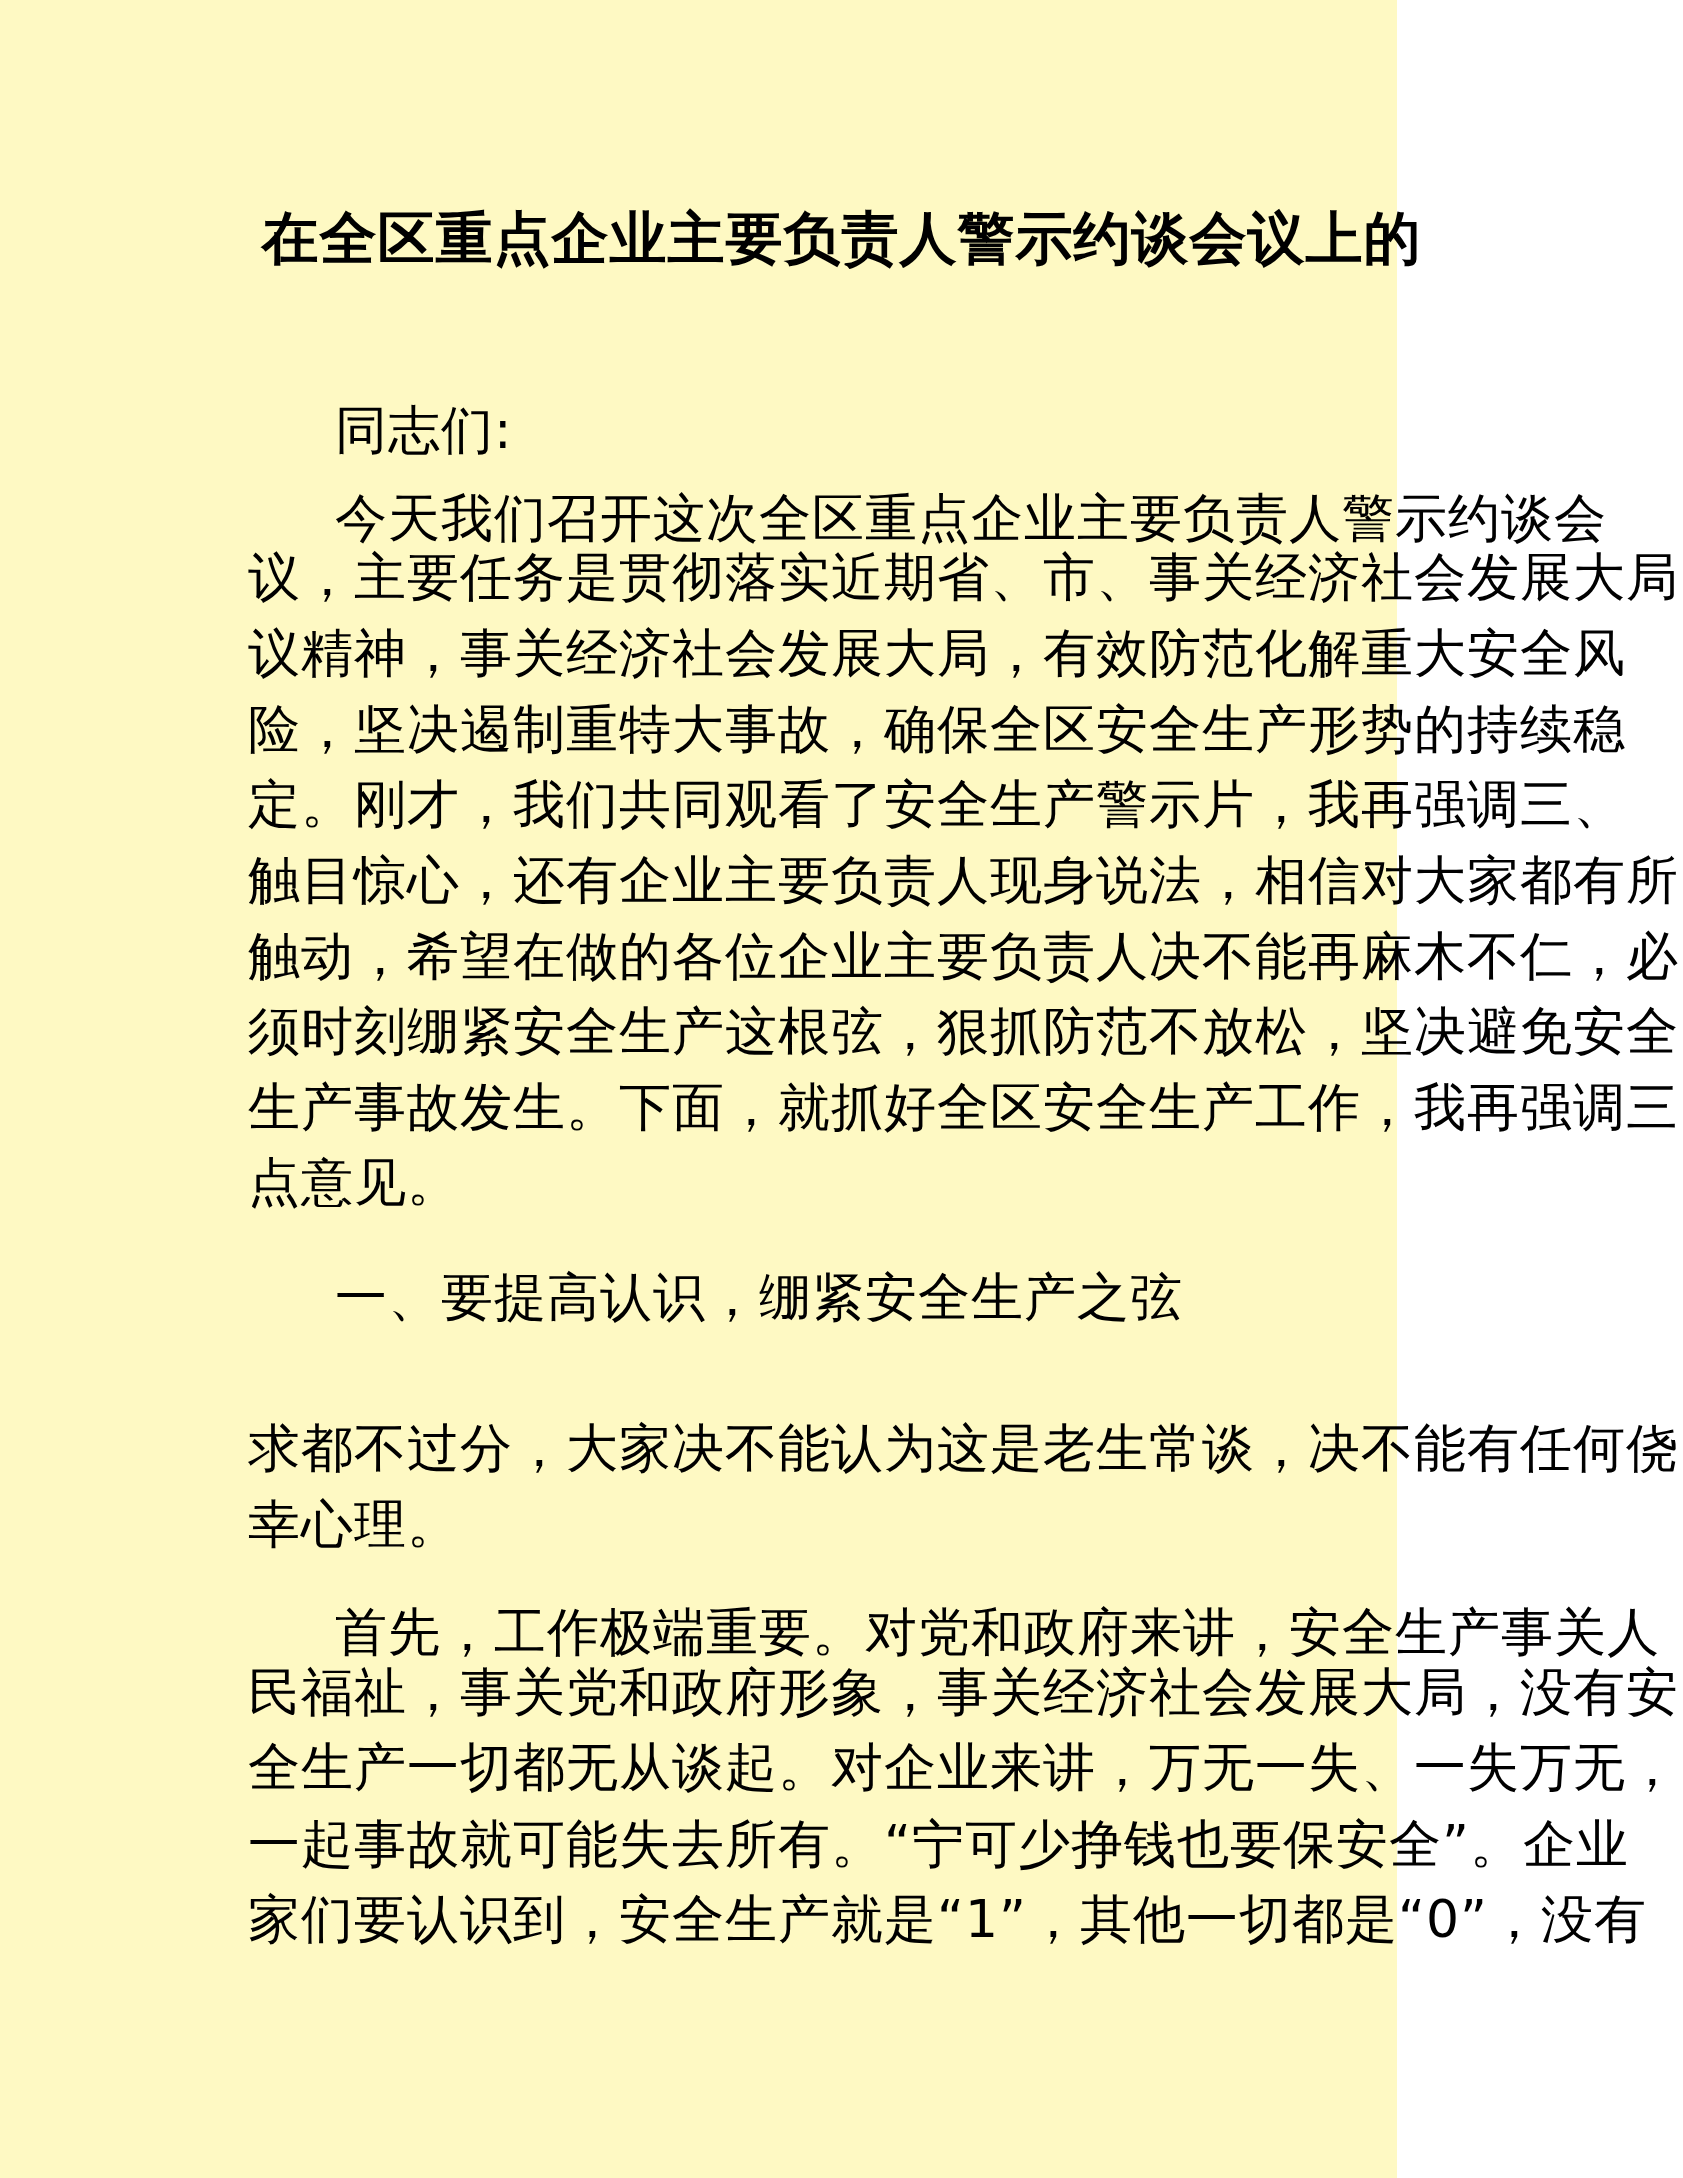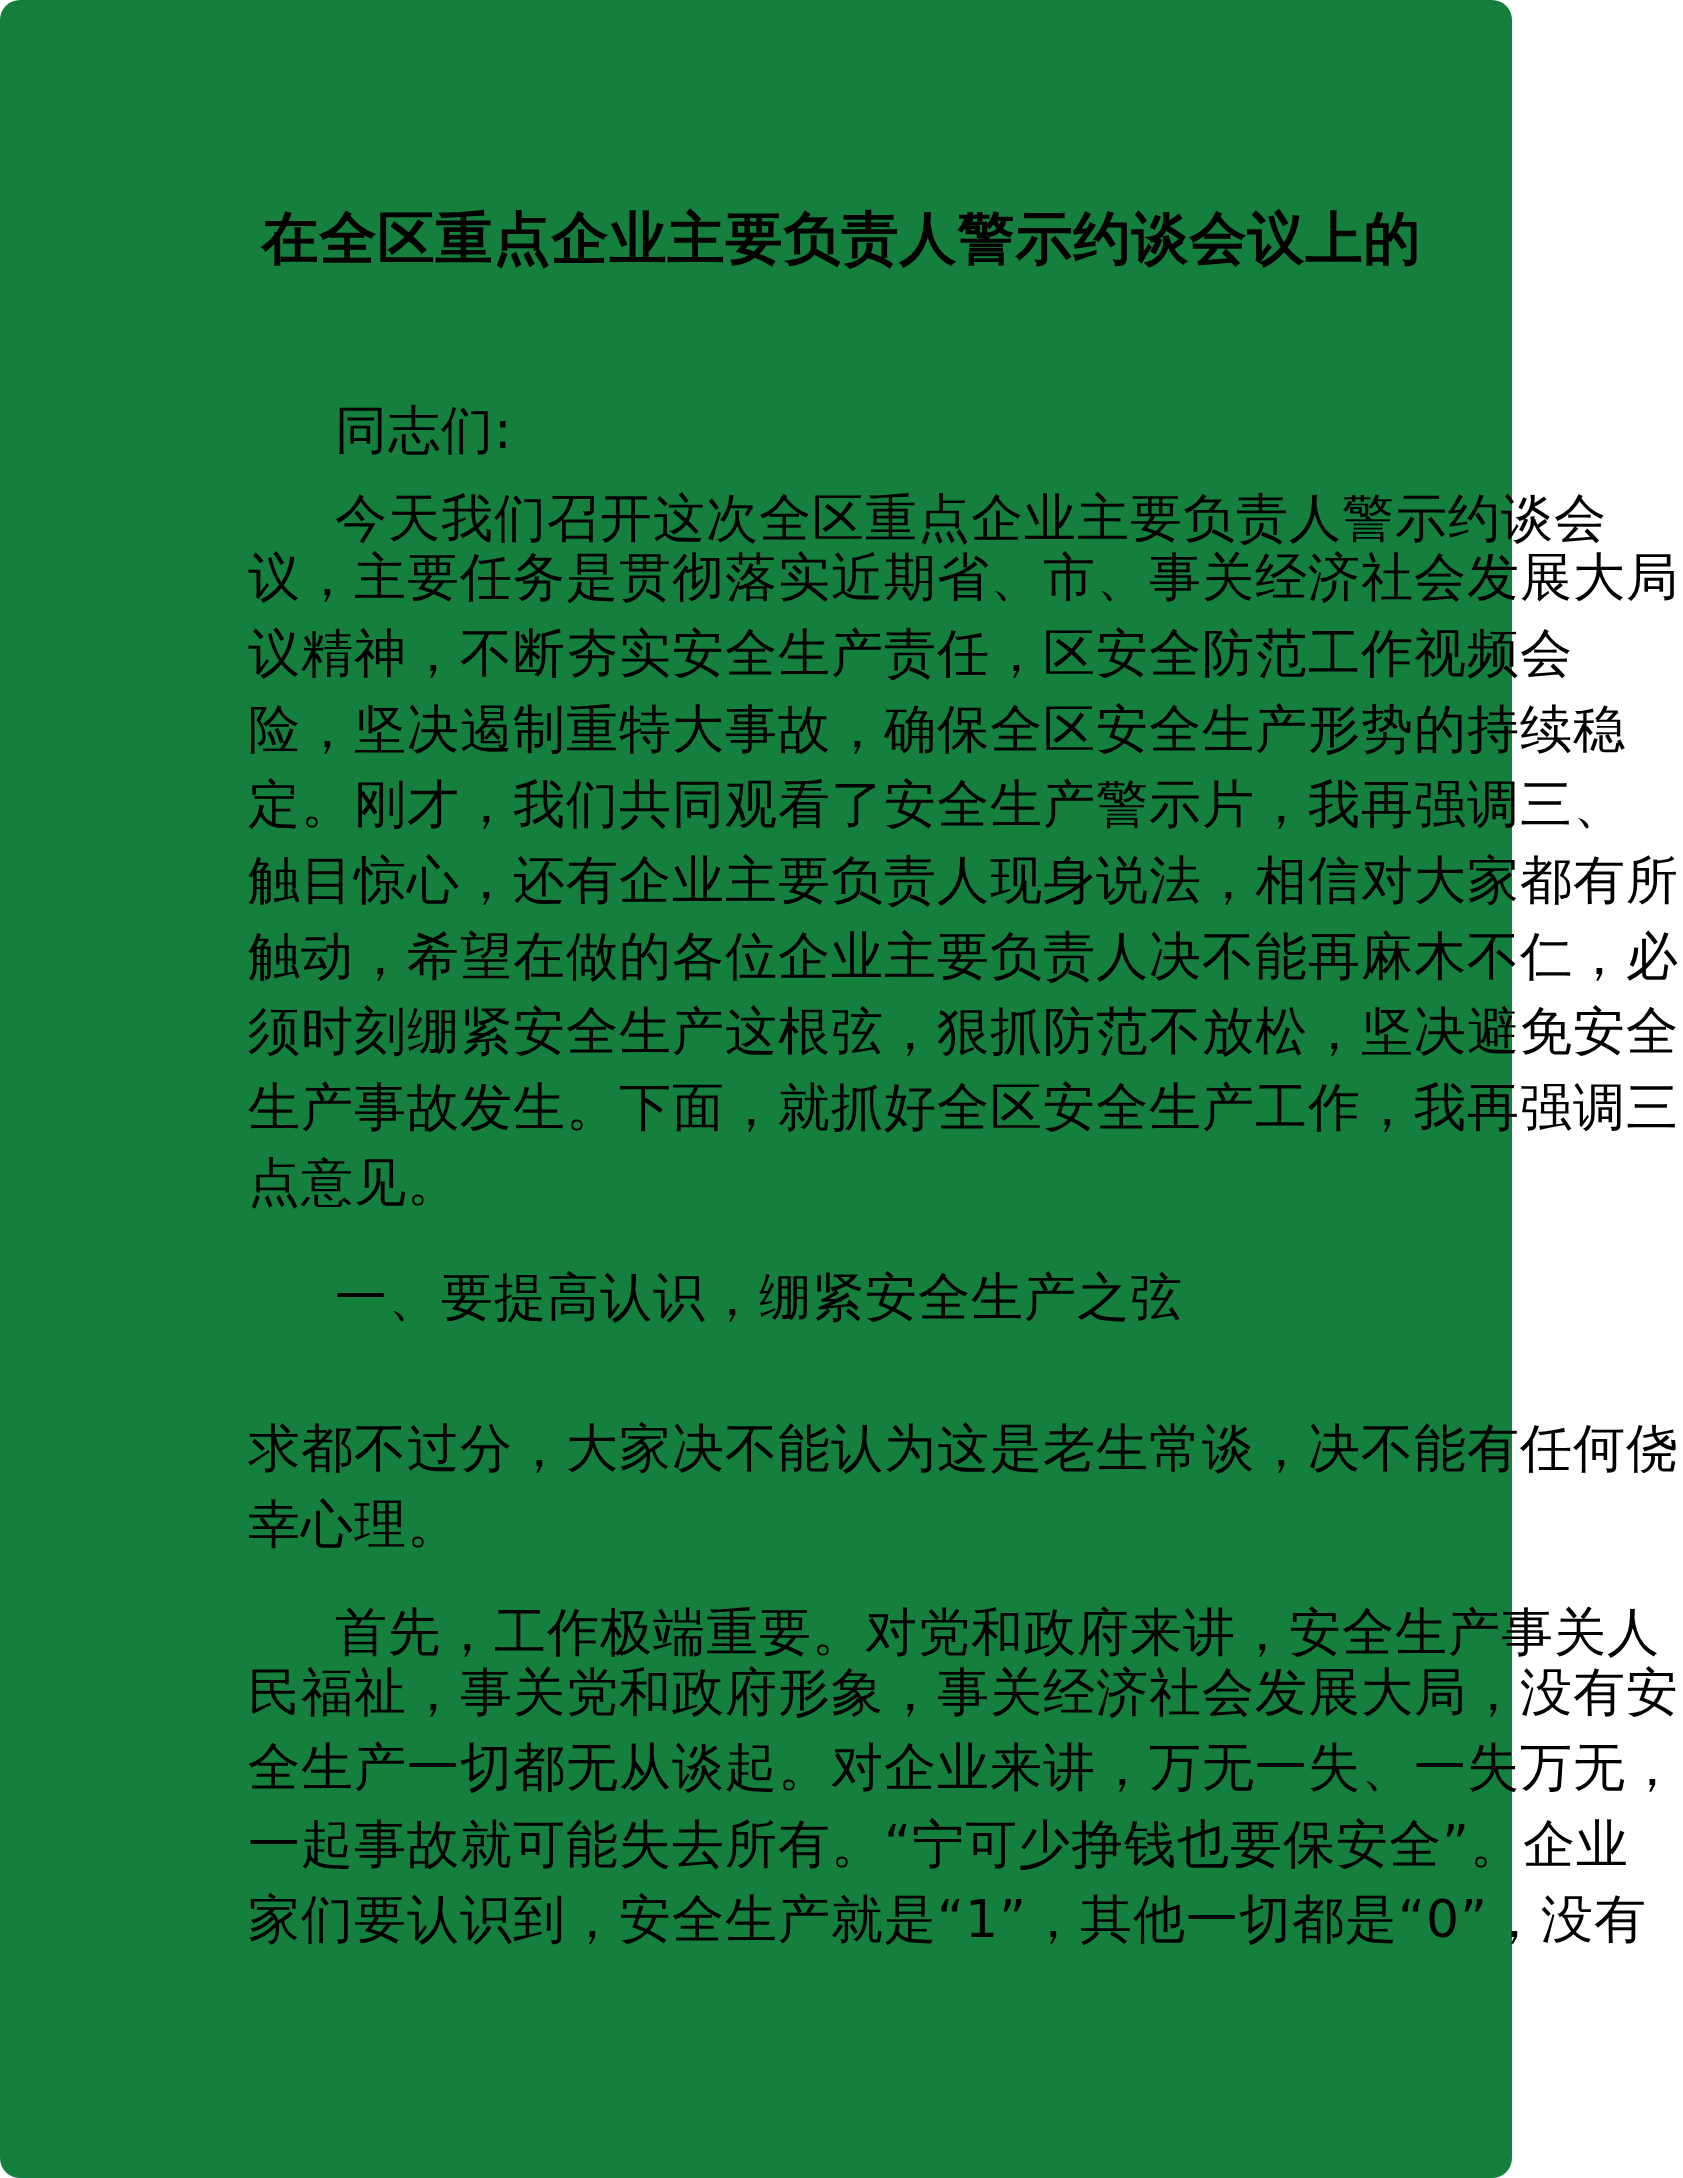--- a/index.html
+++ b/index.html
@@ -1,35 +1,35 @@
 <!DOCTYPE html>
 <html><head>
 <meta charset="utf-8">
 <style>
   html, body { margin: 0; padding: 0; background: #ffffff; }
   body { width: 1683px; height: 2178px; position: relative; overflow: hidden;
          font-family: "DejaVu Sans", "Liberation Sans", sans-serif; color: #000; }
-  .page { position: absolute; left: 0; top: 0; width: 1512px; height: 2178px; background: #15803d; border-radius: 20px; }
+  .page { position: absolute; left: 0; top: 0; width: 1397px; height: 2178px; background: #fef9c3; }
   .title { position: absolute; left: 198px; width: 1287px; text-align: center;
            font-size: 57px; font-weight: bold; line-height: 1; white-space: nowrap; letter-spacing: 1px; }
   .line { position: absolute; left: 248px; width: 1188px; font-size: 52px; line-height: 1;
           white-space: nowrap; letter-spacing: 1px; }
   .indent { left: 335px; margin-top: 16px; }
 </style>
 </head>
 <body>
 
 <div class="page">
   <div class="title" style="top:210px">在全区重点企业主要负责人警示约谈会议上的</div>
 
   <div class="line indent" style="top:388px">同志们:</div>
 
   <div class="line indent" style="top:476px">今天我们召开这次全区重点企业主要负责人警示约谈会</div>
   <div class="line" style="top:551px">议，主要任务是贯彻落实近期省、市、事关经济社会发展大局</div>
-  <div class="line" style="top:627px">议精神，不断夯实安全生产责任，区安全防范工作视频会</div>
+  <div class="line" style="top:627px">议精神，事关经济社会发展大局，有效防范化解重大安全风</div>
   <div class="line" style="top:703px">险，坚决遏制重特大事故，确保全区安全生产形势的持续稳</div>
   <div class="line" style="top:778px">定。刚才，我们共同观看了安全生产警示片，我再强调三、</div>
   <div class="line" style="top:854px">触目惊心，还有企业主要负责人现身说法，相信对大家都有所</div>
   <div class="line" style="top:930px">触动，希望在做的各位企业主要负责人决不能再麻木不仁，必</div>
   <div class="line" style="top:1005px">须时刻绷紧安全生产这根弦，狠抓防范不放松，坚决避免安全</div>
   <div class="line" style="top:1081px">生产事故发生。下面，就抓好全区安全生产工作，我再强调三</div>
   <div class="line" style="top:1156px">点意见。</div>
 
   <div class="line indent" style="top:1255px">一、要提高认识，绷紧安全生产之弦</div>
 

